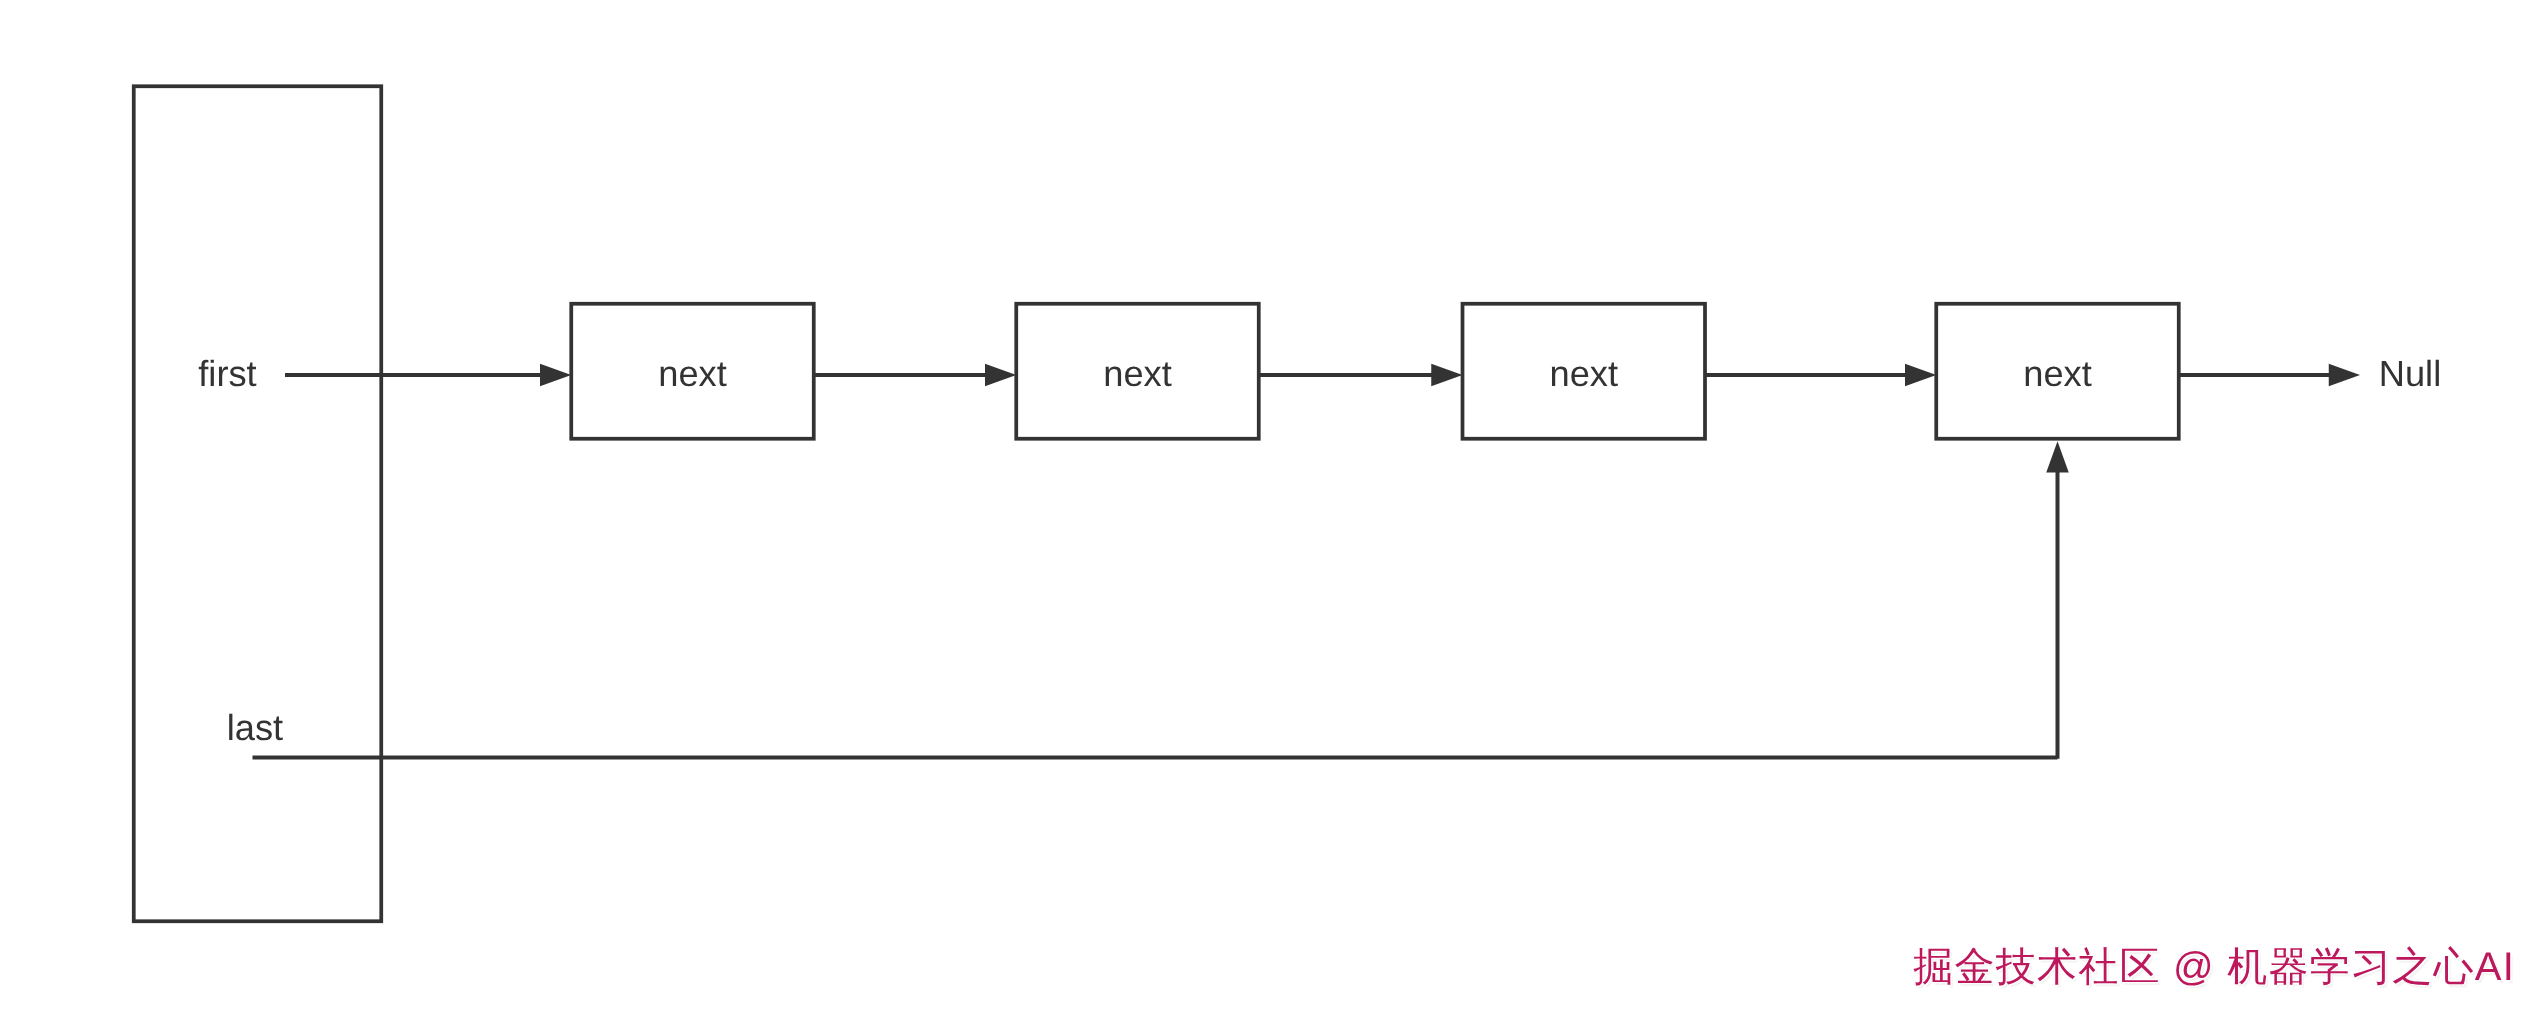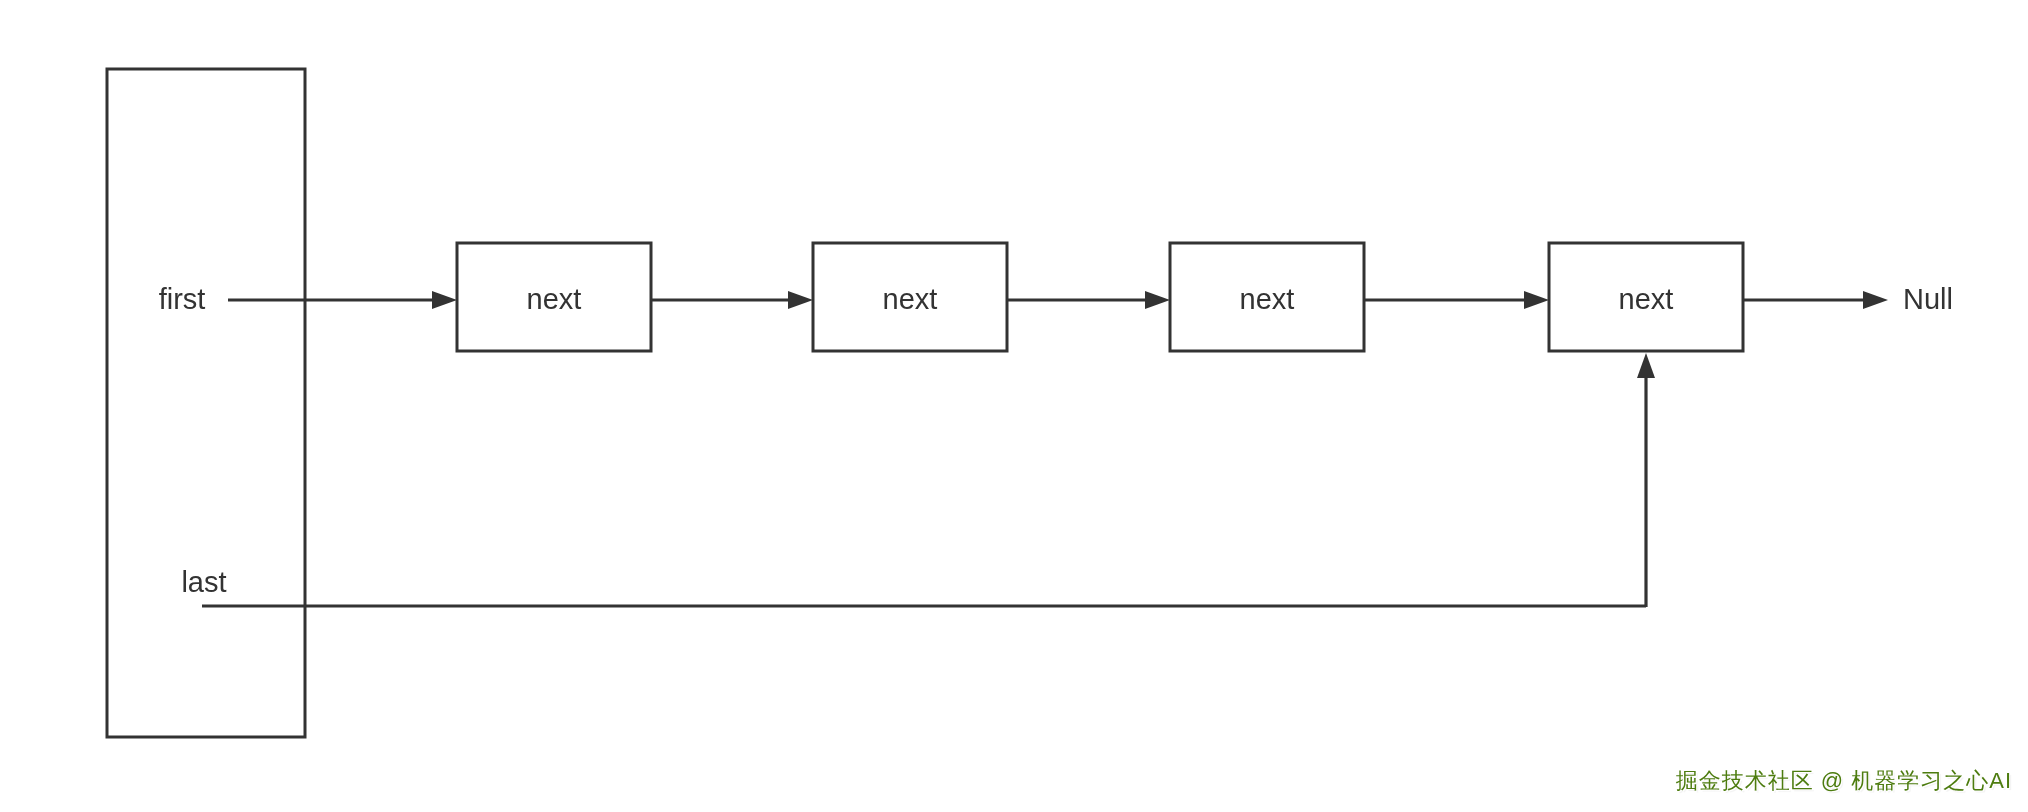--- a/index.html
+++ b/index.html
@@ -36,22 +36,22 @@
   .lbl {
     font-family: "Liberation Sans", sans-serif;
     font-size: 29px;
     fill: #333333;
   }
   .watermark {
     position: absolute;
     right: 16px;
     bottom: 16px;
     font-family: "Liberation Sans", sans-serif;
-    font-size: 22px;
-    color: #4d7c0f;
+    font-size: 32px;
+    color: #be185d;
     text-shadow: 1px 1px 0 #ffffff, 2px 2px 1px #f2f2f2;
     letter-spacing: 1px;
     white-space: nowrap;
   }
 </style>
 </head>
 <body>
 
 <svg id="stage" width="2028" height="812" viewBox="0 0 2028 812">
 

